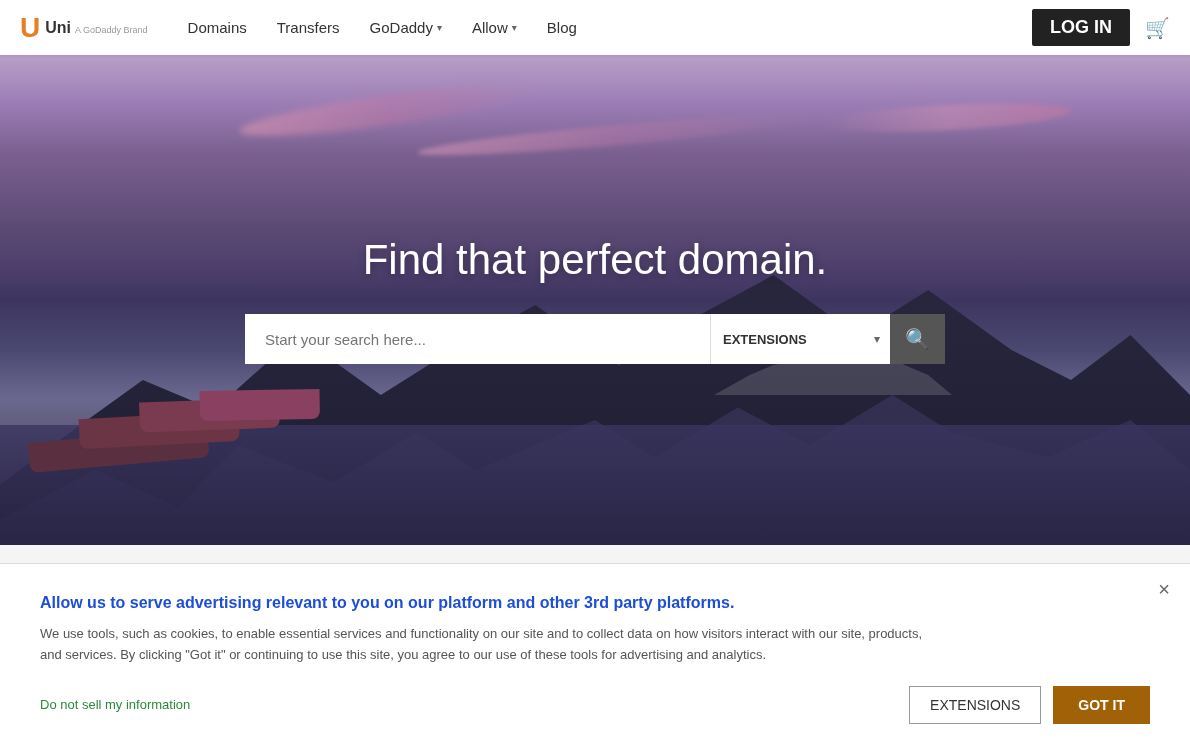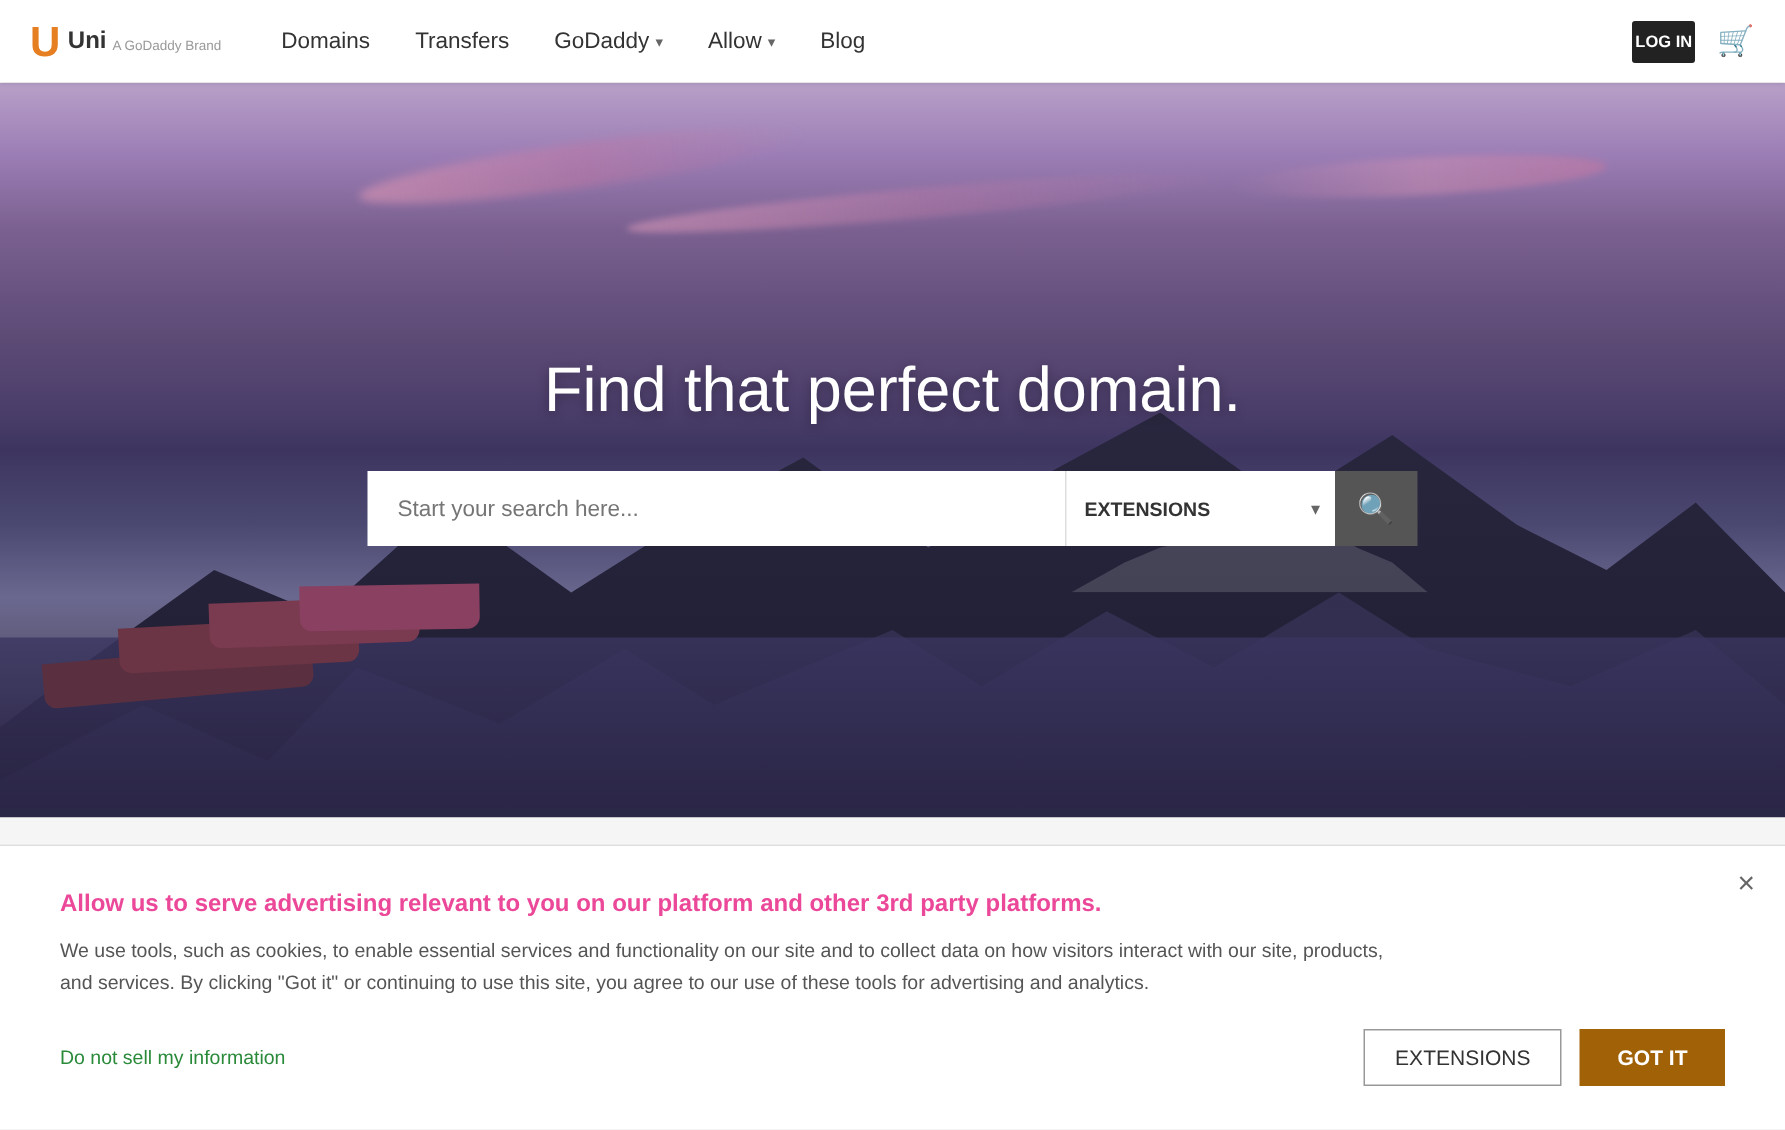--- a/index.html
+++ b/index.html
@@ -61,22 +61,22 @@
     }
     .nav-right {
       display: flex;
       align-items: center;
       gap: 15px;
     }
     .login-btn {
       background: #222;
       color: #fff;
       border: none;
-      padding: 8px 2px;
-      font-size: 11px;
+      padding: 8px 18px;
+      font-size: 18px;
       font-weight: bold;
       cursor: pointer;
       border-radius: 2px;
     }
     .cart-icon {
       font-size: 20px;
       color: #333;
       cursor: pointer;
     }
 
@@ -371,21 +371,21 @@
       font-size: 20px;
       color: #666;
       cursor: pointer;
       background: none;
       border: none;
       line-height: 1;
     }
     .cookie-title {
       font-size: 16px;
       font-weight: bold;
-      color: #ec4899;
+      color: #1d4ed8;
       margin-bottom: 12px;
     }
     .cookie-body {
       font-size: 13px;
       color: #555;
       line-height: 1.6;
       max-width: 900px;
       margin-bottom: 20px;
     }
     .cookie-actions {

